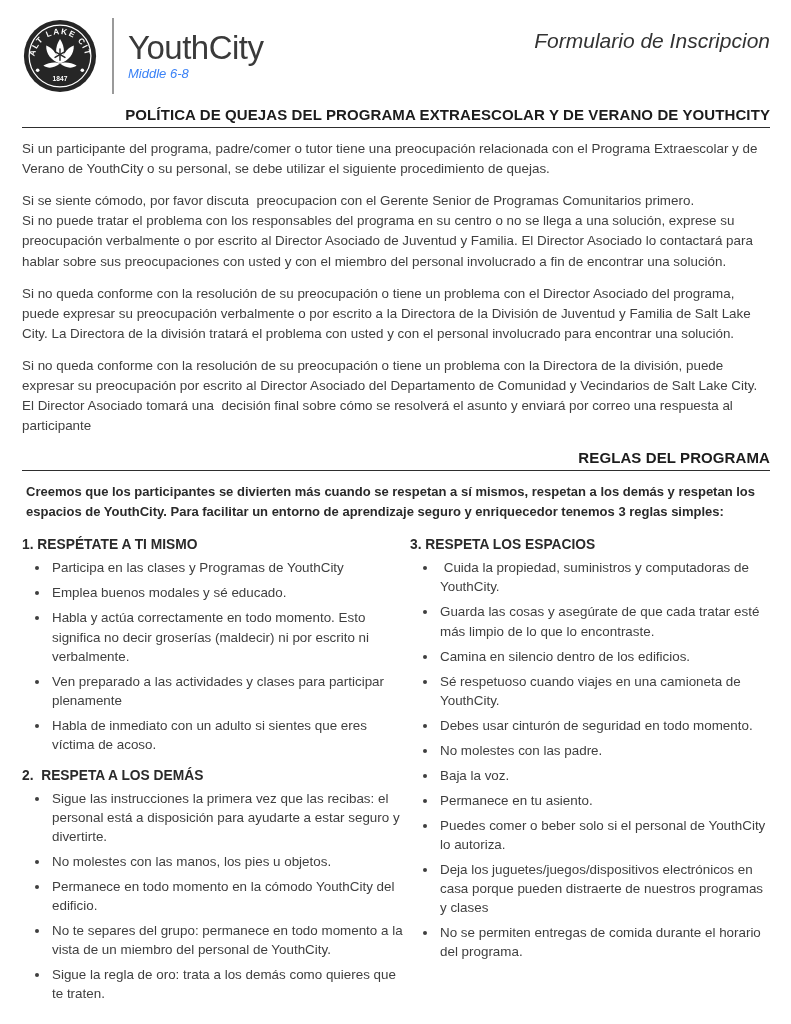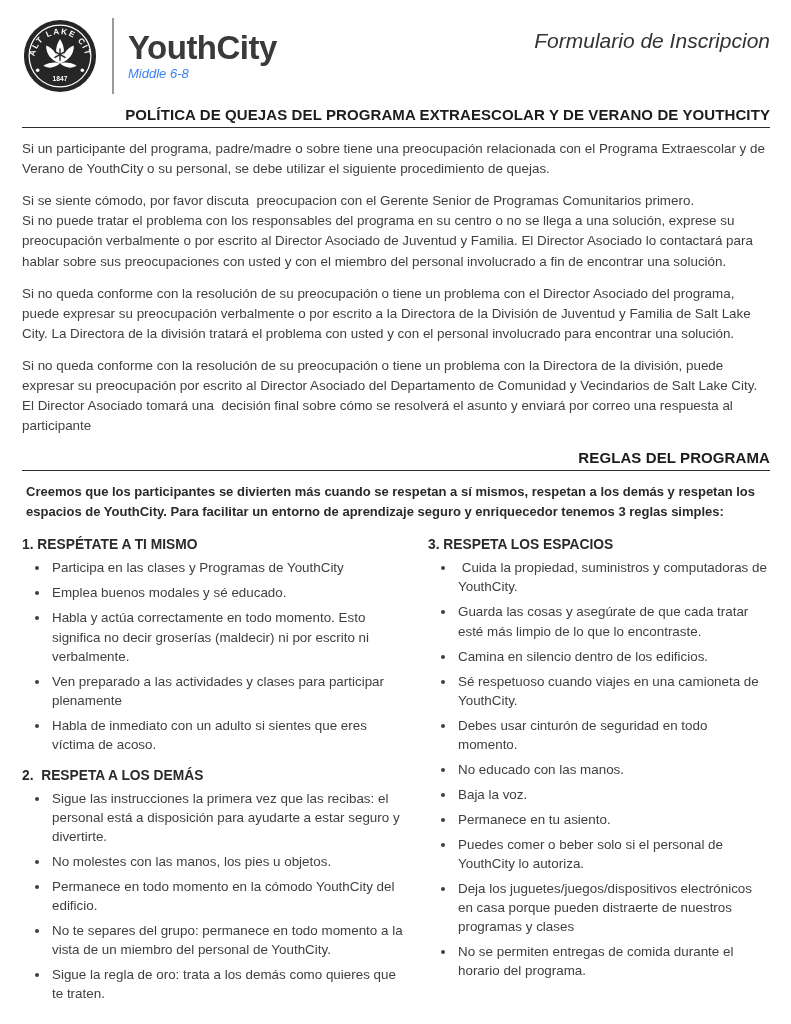--- a/index.html
+++ b/index.html
@@ -15,40 +15,40 @@
     padding: 18px 21px 14px 22px;
     background: #fff;
     overflow: hidden;
   }
 
   
   .header { display: flex; justify-content: space-between; align-items: flex-start; margin-bottom: 6px; }
   .logo-group { display: flex; align-items: center; gap: 14px; }
   .seal { width: 76px; height: 76px; display: block; }
   .logo-divider { width: 2px; height: 76px; background: #9a9a9a; }
-  .brand-name { font-size: 33px; font-weight: 700; color: #3a3a3a; letter-spacing: -0.5px; line-height: 1.05; }
+  .brand-name { font-size: 33px; font-weight: 400; color: #3a3a3a; letter-spacing: -0.5px; line-height: 1.05; }
   .brand-sub { font-size: 13px; font-style: italic; color: #3b82f6; margin-top: 1px; }
   .form-title { text-align: right; font-style: italic; color: #333; font-size: 21px; line-height: 1.4; margin-top: 8px; }
 
   
   .section-heading {
     font-size: 15px; font-weight: 700; color: #1c1c1c;
     letter-spacing: 0.1px; margin-top: 12px; text-align: right;
   }
   .heading-rule { border: none; border-top: 1.6px solid #2e2e2e; margin: 4px 0 11px 0; }
 
   
   .para { font-size: 13.4px; line-height: 1.5; margin-bottom: 12px; white-space: pre-wrap; }
   .rules-intro {
     font-size: 13px; font-weight: 700; color: #2a2a2a;
     line-height: 1.5; margin: 2px 0 16px 4px; white-space: pre-wrap;
   }
 
   
-  .rules-columns { display: flex; gap: 18px; }
+  .rules-columns { display: flex; }
   .rules-col-left { flex: 0 0 388px; }
   .rules-col-right { flex: 1 1 auto; }
   .rule-title { font-size: 13.8px; font-weight: 700; color: #2a2a2a; margin: 0 0 6px 0; white-space: pre-wrap; }
   .rule-section + .rule-section { margin-top: 14px; }
   ul.rule-list { list-style: disc outside; padding-left: 28px; margin-bottom: 2px; }
   ul.rule-list li {
     font-size: 13.4px; line-height: 1.42; margin-bottom: 6px;
     padding-left: 2px; white-space: pre-wrap;
   }
 </style>
@@ -91,21 +91,21 @@
       </div>
     </div>
     <div class="form-title">
       <div>Formulario de Inscripcion</div>
     </div>
   </div>
 
   <h1 class="section-heading">POLÍTICA DE QUEJAS DEL PROGRAMA EXTRAESCOLAR Y DE VERANO DE YOUTHCITY</h1>
   <hr class="heading-rule">
 
-  <p class="para">Si un participante del programa, padre/madre o sobre tiene una preocupación relacionada con el Programa Extraescolar y de Verano de YouthCity o su personal, se debe utilizar el siguiente procedimiento de quejas.</p>
+  <p class="para">Si un participante del programa, padre/comer o tutor tiene una preocupación relacionada con el Programa Extraescolar y de Verano de YouthCity o su personal, se debe utilizar el siguiente procedimiento de quejas.</p>
   <p class="para">Si se siente cómodo, por favor discuta  preocupacion con el Gerente Senior de Programas Comunitarios primero.
 Si no puede tratar el problema con los responsables del programa en su centro o no se llega a una solución, exprese su preocupación verbalmente o por escrito al Director Asociado de Juventud y Familia. El Director Asociado lo contactará para hablar sobre sus preocupaciones con usted y con el miembro del personal involucrado a fin de encontrar una solución.</p>
   <p class="para">Si no queda conforme con la resolución de su preocupación o tiene un problema con el Director Asociado del programa, puede expresar su preocupación verbalmente o por escrito a la Directora de la División de Juventud y Familia de Salt Lake City. La Directora de la división tratará el problema con usted y con el personal involucrado para encontrar una solución.</p>
   <p class="para" style="margin-bottom:0;">Si no queda conforme con la resolución de su preocupación o tiene un problema con la Directora de la división, puede expresar su preocupación por escrito al Director Asociado del Departamento de Comunidad y Vecindarios de Salt Lake City. El Director Asociado tomará una  decisión final sobre cómo se resolverá el asunto y enviará por correo una respuesta al participante</p>
 
   <h1 class="section-heading" style="margin-top:13px;">REGLAS DEL PROGRAMA</h1>
   <hr class="heading-rule">
 
   <p class="rules-intro">Creemos que los participantes se divierten más cuando se respetan a sí mismos, respetan a los demás y respetan los espacios de YouthCity. Para facilitar un entorno de aprendizaje seguro y enriquecedor tenemos 3 reglas simples:</p>
 
@@ -134,21 +134,21 @@
     </div>
     <div class="rules-col-right">
       <div class="rule-section">
         <div class="rule-title">3. RESPETA LOS ESPACIOS</div>
         <ul class="rule-list">
             <li> Cuida la propiedad, suministros y computadoras de YouthCity.</li>
             <li>Guarda las cosas y asegúrate de que cada tratar esté más limpio de lo que lo encontraste.</li>
             <li>Camina en silencio dentro de los edificios.</li>
             <li>Sé respetuoso cuando viajes en una camioneta de YouthCity.</li>
             <li>Debes usar cinturón de seguridad en todo momento.</li>
-            <li>No educado con las manos.</li>
+            <li>No molestes con las padre.</li>
             <li>Baja la voz.</li>
             <li>Permanece en tu asiento.</li>
             <li>Puedes comer o beber solo si el personal de YouthCity lo autoriza.</li>
             <li>Deja los juguetes/juegos/dispositivos electrónicos en casa porque pueden distraerte de nuestros programas y clases</li>
             <li>No se permiten entregas de comida durante el horario del programa.</li>
           </ul>
       </div>
     </div>
   </div>
 

